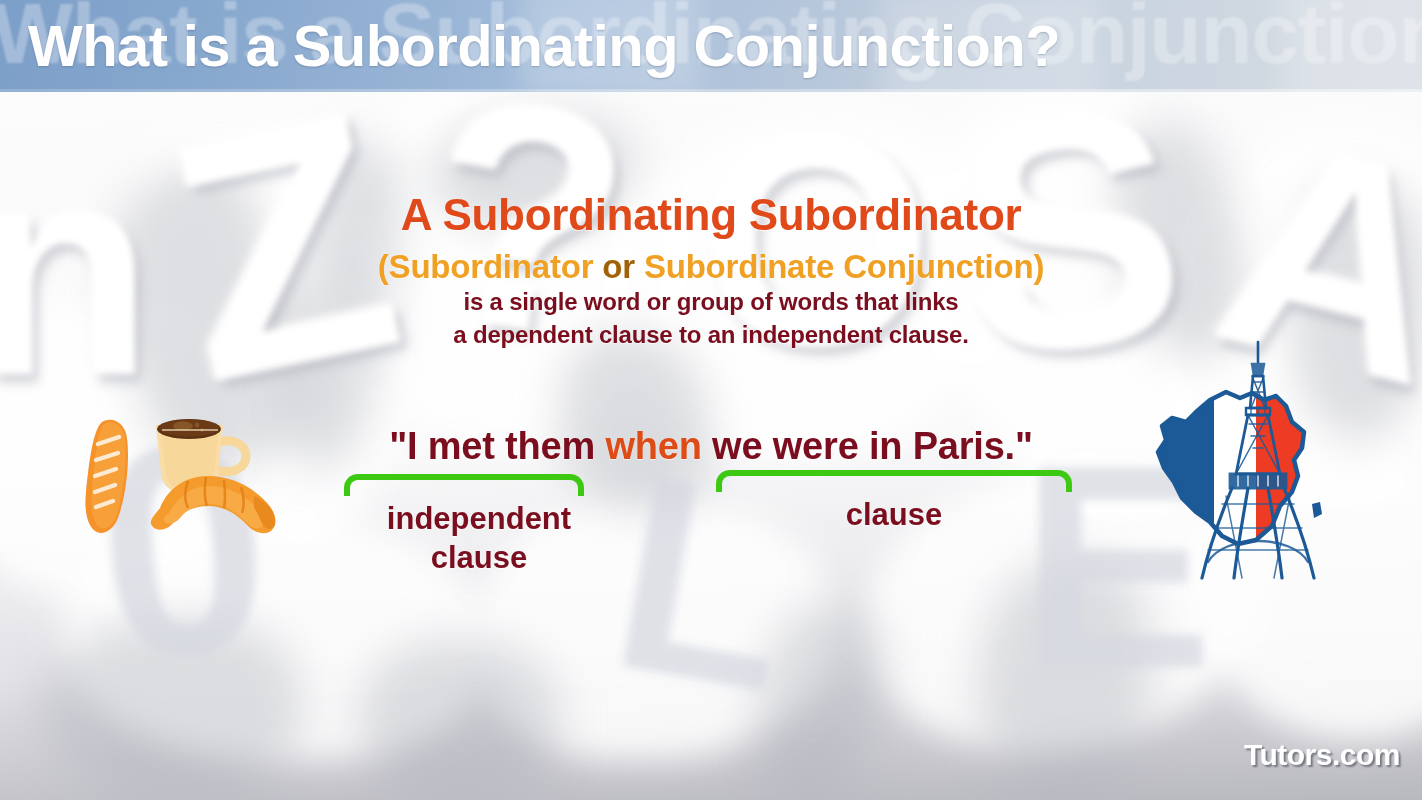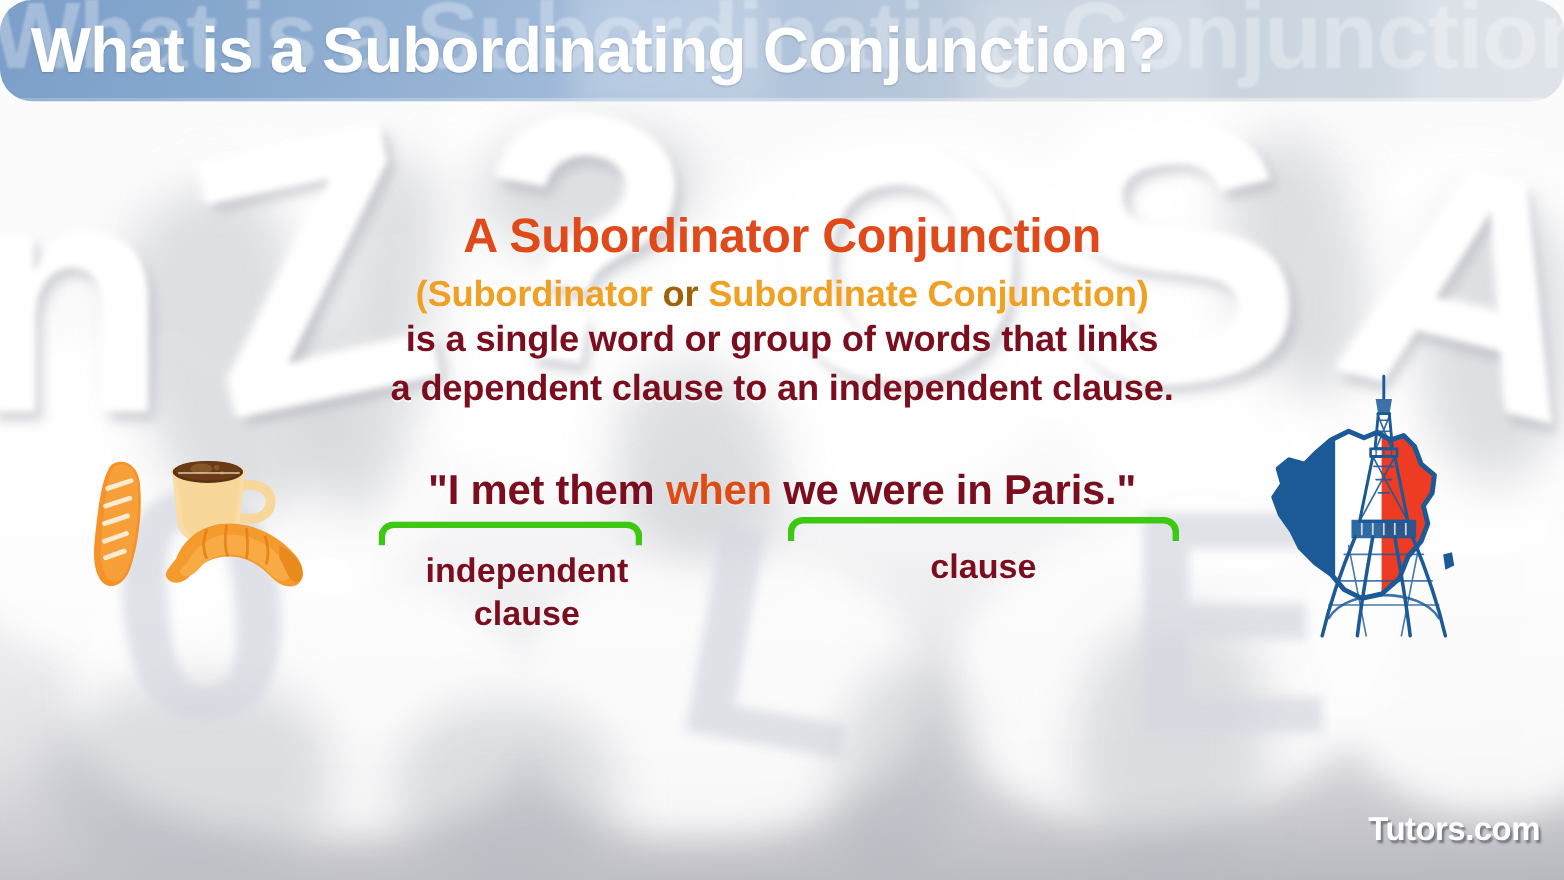--- a/index.html
+++ b/index.html
@@ -67,21 +67,20 @@
     width:1422px; height:92px;
     overflow:hidden;
     background:
       linear-gradient(100deg,
         #7c9fc9 0%,
         #8aaacf 18%,
         #a3bcda 40%,
         #bccadb 62%,
         #cbd5e0 80%,
         #d6dce3 100%);
-    border-radius: 29px;
   }
   #header::after {
     content:"";
     position:absolute; left:0; right:0; bottom:0; height:3px;
     background:linear-gradient(90deg, rgba(255,255,255,.18), rgba(255,255,255,.45));
   }
   
   .hdr-smear {
     position:absolute;
     background:rgba(255,255,255,.22);
@@ -130,21 +129,21 @@
     margin-top:6px;
     font-size:33px;
     font-weight:700;
     color:#f0a023;
     letter-spacing:-0.2px;
     line-height:1.2;
     text-shadow:0 1px 1px rgba(255,255,255,.7);
   }
   .l-paren .or { color:#a16207; }
   .l-sub {
-    font-size:33px;
+    font-size:24px;
     font-weight:700;
     color:#7a0e1e;
     letter-spacing:-0.2px;
     line-height:1.35;
     text-shadow:0 1px 1px rgba(255,255,255,.7);
   }
 
   
   #example {
     position:absolute;
@@ -250,21 +249,21 @@
 
   <div id="header">
     <div class="hdr-smear" style="left:520px; top:-20px; width:180px; height:120px;"></div>
     <div class="hdr-smear" style="left:880px; top:-10px; width:220px; height:130px;"></div>
     <div class="hdr-smear" style="left:1280px; top:-30px; width:160px; height:150px;"></div>
     <div id="title-ghost">What is a Subordinating Conjunction</div>
     <h1 id="title">What is a Subordinating Conjunction?</h1>
   </div>
 
   <div id="body-block">
-    <div class="line l-head">A Subordinator Conjunction</div>
+    <div class="line l-head">A Subordinating Subordinator</div>
 
     <div class="line l-paren">
       <span>(</span><span>Subordinator</span><span> </span><span class="or">or</span><span> </span><span>Subordinate Conjunction</span><span>)</span>
     </div>
 
     <div class="line l-sub">is a single word or group of words that links</div>
     <div class="line l-sub">a dependent clause to an independent clause.</div>
   </div>
 
   <div id="example">

